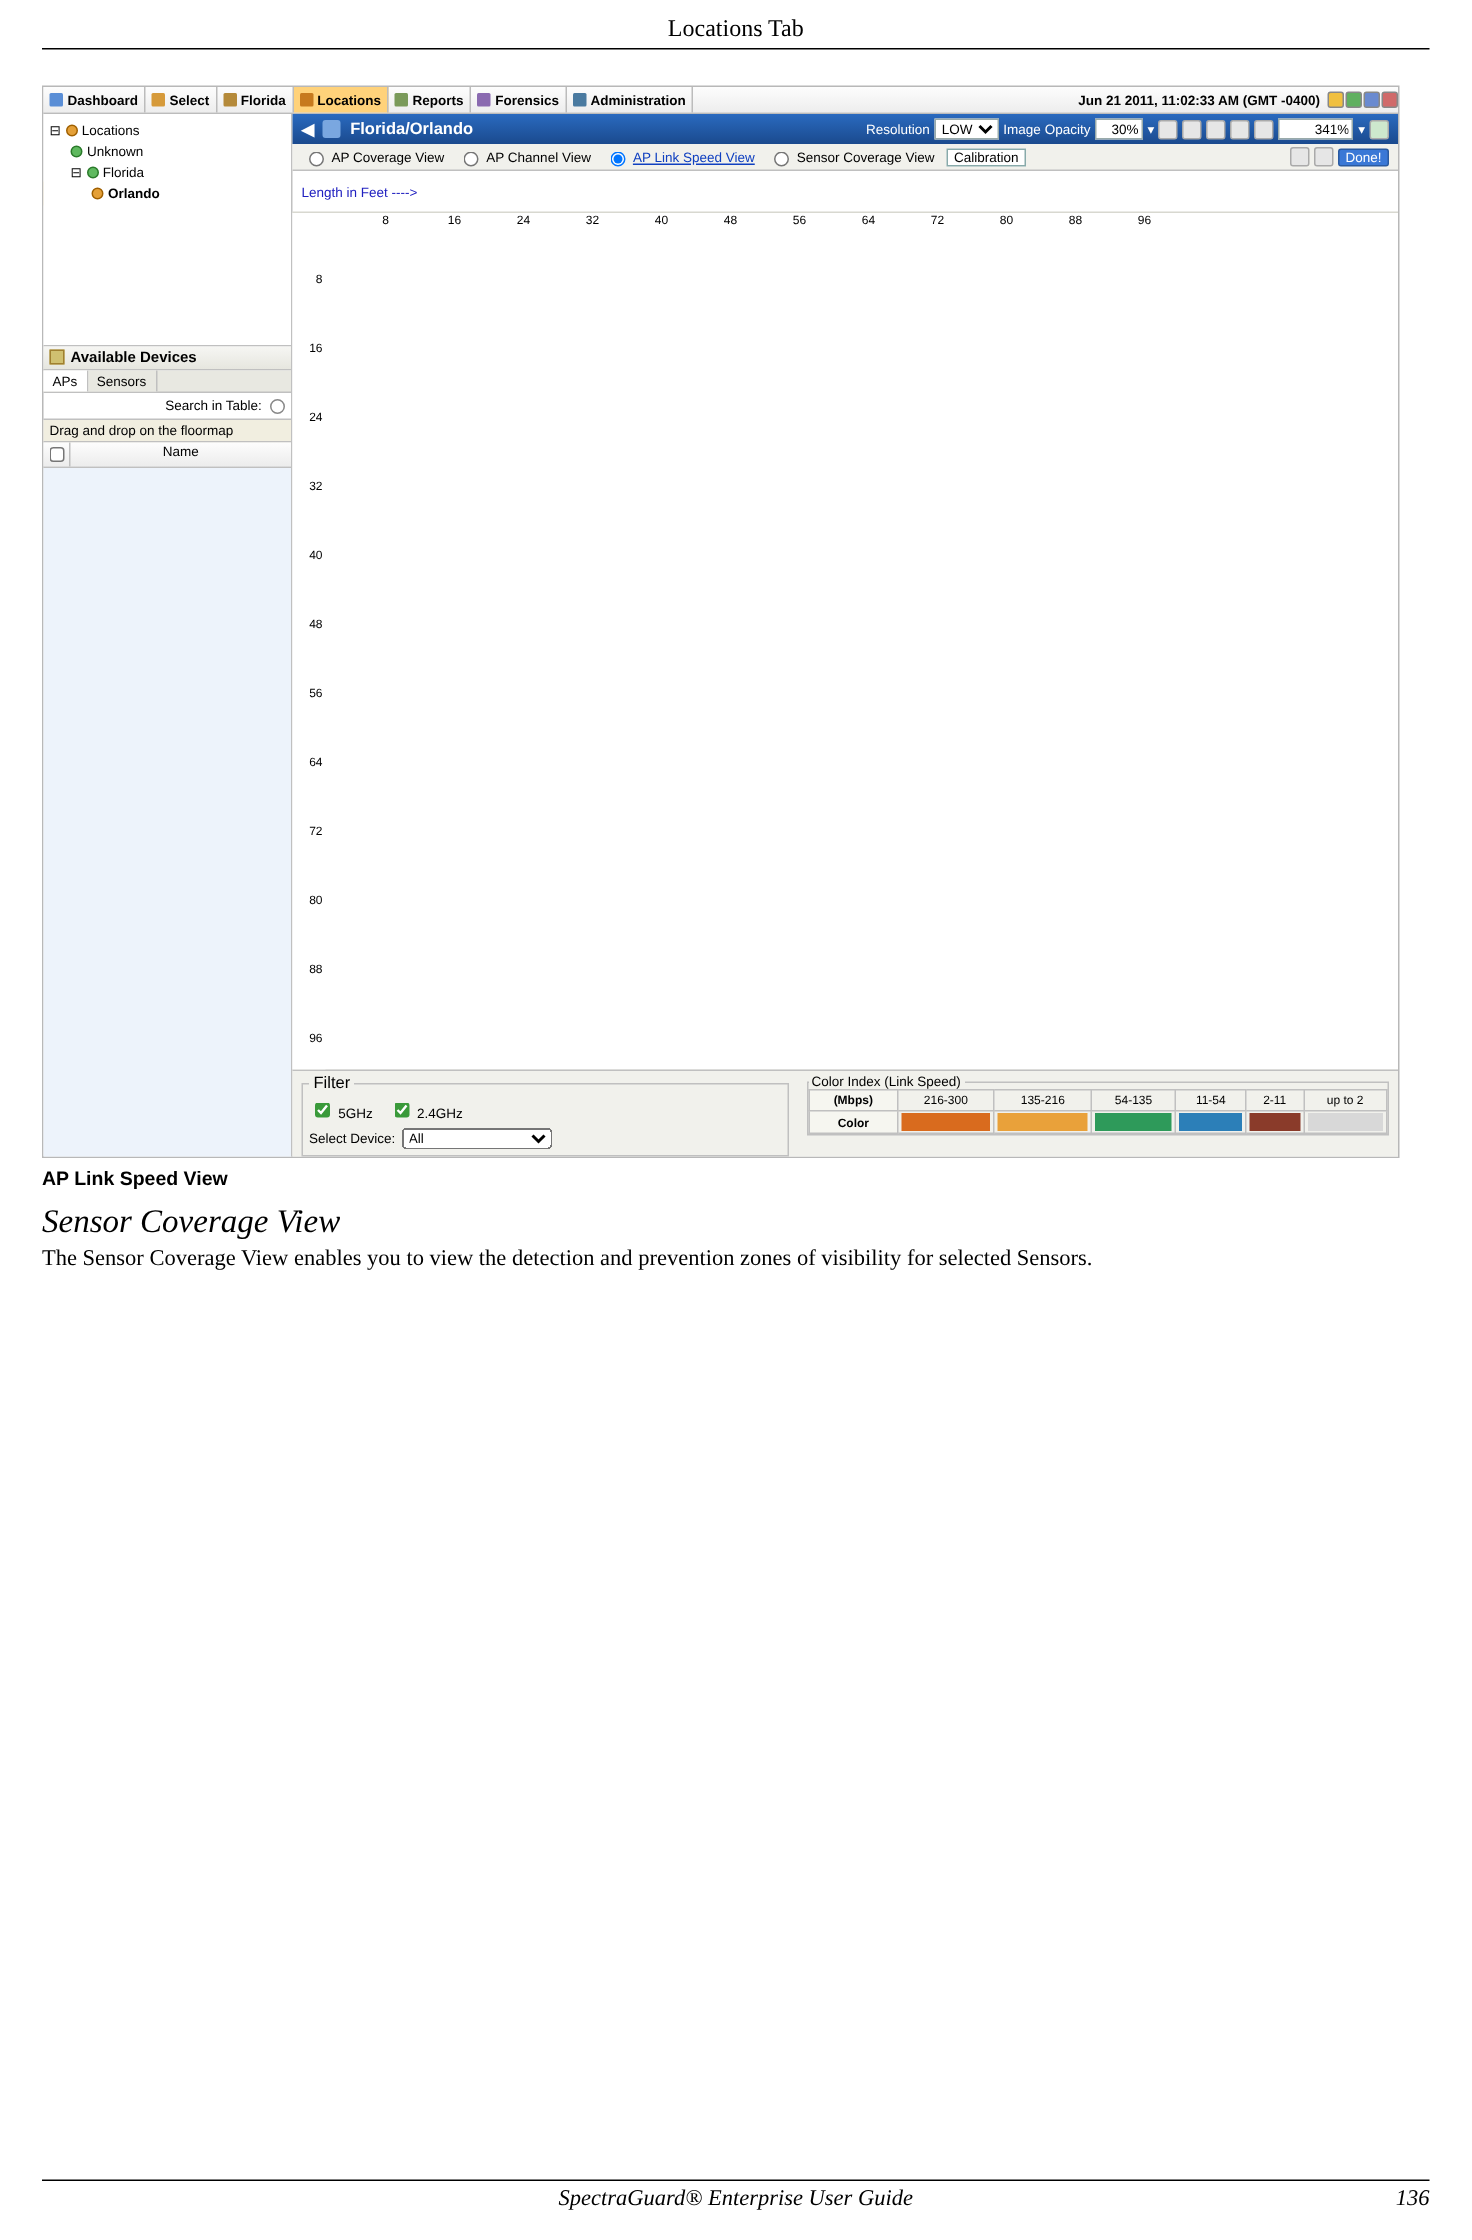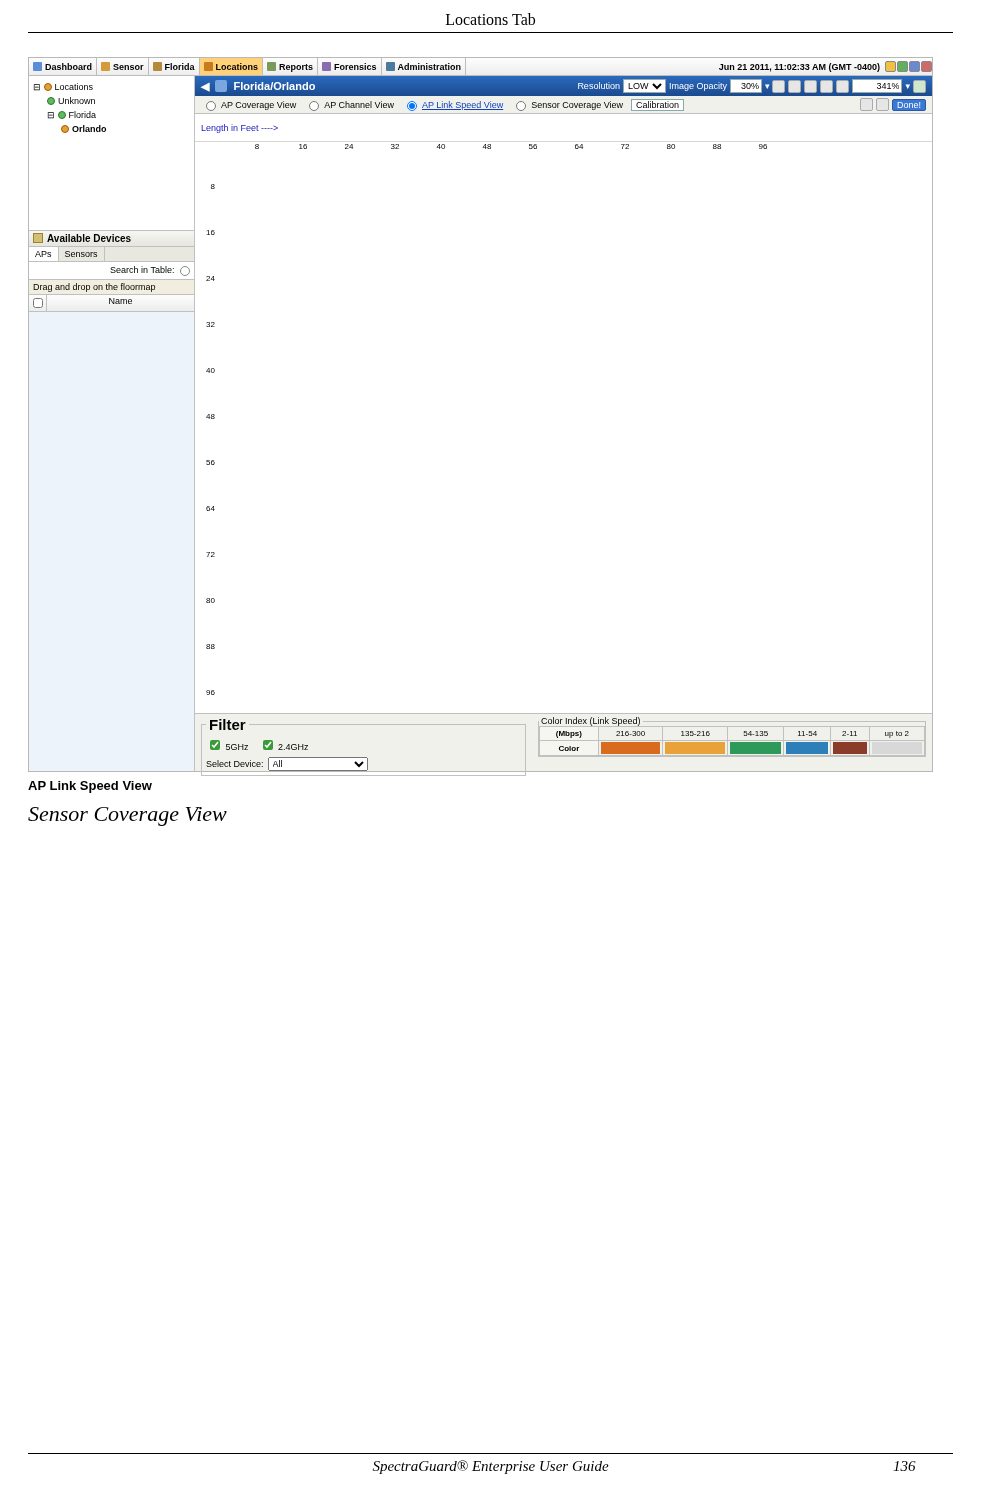--- a/index.html
+++ b/index.html
@@ -128,59 +128,59 @@
     position:absolute; top:14px; left:0;
     width:500px; height:560px; background:#2f6fa3;
     border:1px solid #1e4a6e;
   }
   .ap { position:absolute; font-size:8px; color:#000; white-space:nowrap;}
   .ap .mark { width:6px;height:4px;background:#fff;border:1px solid #b00000;display:block;margin-top:1px;}
 
   .bottom-zone { height:58px; border-top:1px solid #c0c0c0; display:flex; font-size:9px; background:#f1f1ec;}
   .filter-box { flex:1; padding:2px 6px; }
   .filter-box fieldset { border:1px solid #c0c0c0; padding:2px 4px 4px 4px; margin:0;}
-  .filter-box legend { font-size:15px; padding:0 3px;font-weight:bold;}
+  .filter-box legend { font-size:11px; padding:0 3px;}
   .filter-row { display:flex; align-items:center; gap:10px; margin-top:2px;}
   .filter-row input[type=checkbox]{width:10px;height:10px;}
   .sel-row { display:flex; align-items:center; gap:4px; margin-top:4px;}
   .sel-row select { font-size:9px; height:14px; width:100px;}
   .color-index { width:400px; padding:2px 6px;}
   .color-index fieldset { border:1px solid #c0c0c0; padding:0; margin:0;}
   .ci-table { width:100%; border-collapse:collapse; font-size:8px;}
   .ci-table td { border:1px solid #c0c0c0; text-align:center; padding:1px 2px; height:14px;}
   .ci-table .hdr-cell { font-weight:bold; background:#f6f6f0;}
   .swatch { height:12px; }
 
   .caption-bold { font-weight:bold; font-family: Verdana, Arial, sans-serif; font-size:13px; margin-top:6px;}
   .body-h2 { font-family: "Palatino Linotype", Palatino, serif; font-style: italic; font-size: 22px; margin: 8px 0 0 0; font-weight:normal;}
   .body-p { font-family: "Palatino Linotype", Palatino, serif; font-size: 15px; margin: 2px 0 0 0; line-height:1.35;}
   .flex-spacer { flex:1; }
   .footer { margin-top:auto; padding-bottom:18px;}
   .footer-line { display:flex; align-items:baseline; font-family: "Palatino Linotype", Palatino, serif; font-style:italic; font-size:15px; margin-top:4px;}
   .footer-line .fcenter { flex:1; text-align:center;}
-  .footer-line .fright { text-align:left; width:60px;}
+  .footer-line .fright { text-align:right; width:60px;}
   .green-chk { accent-color: #3a9a3a; }
 </style>
 </head>
 <body>
 
 <div class="page">
   <div class="header-title">Locations Tab</div>
   <hr class="rule">
 
   <div class="screenshot">
 
     <div class="main-nav">
       <div class="tab">
           <span class="icon-sq" style="background:#5a8ed6"></span>
           <span>Dashboard</span>
         </div>
       <div class="tab">
           <span class="icon-sq" style="background:#d69a3a"></span>
-          <span>Sensor</span>
+          <span>Select</span>
         </div>
       <div class="tab">
           <span class="icon-sq" style="background:#b58a3a"></span>
           <span>Florida</span>
         </div>
       <div class="tab active">
           <span class="icon-sq" style="background:#c77a1e"></span>
           <span>Locations</span>
         </div>
       <div class="tab">
@@ -385,20 +385,21 @@
                 </table>
             </fieldset>
           </div>
         </div>
       </div>
     </div>
   </div>
 
   <div class="caption-bold">AP Link Speed View</div>
   <div class="body-h2">Sensor Coverage View</div>
+  <div class="body-p">The Sensor Coverage View enables you to view the detection and prevention zones of visibility for selected Sensors.</div>
 
   <div class="flex-spacer"></div>
   <div class="footer">
     <hr class="rule">
     <div class="footer-line">
       <span style="width:60px"></span>
       <span class="fcenter">SpectraGuard® Enterprise User Guide</span>
       <span class="fright">136</span>
     </div>
   </div>

